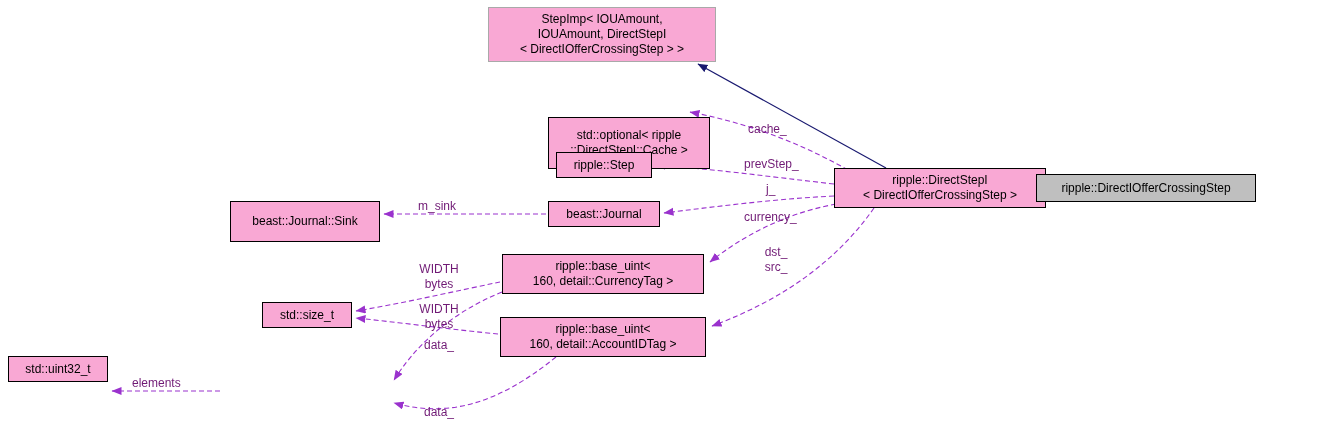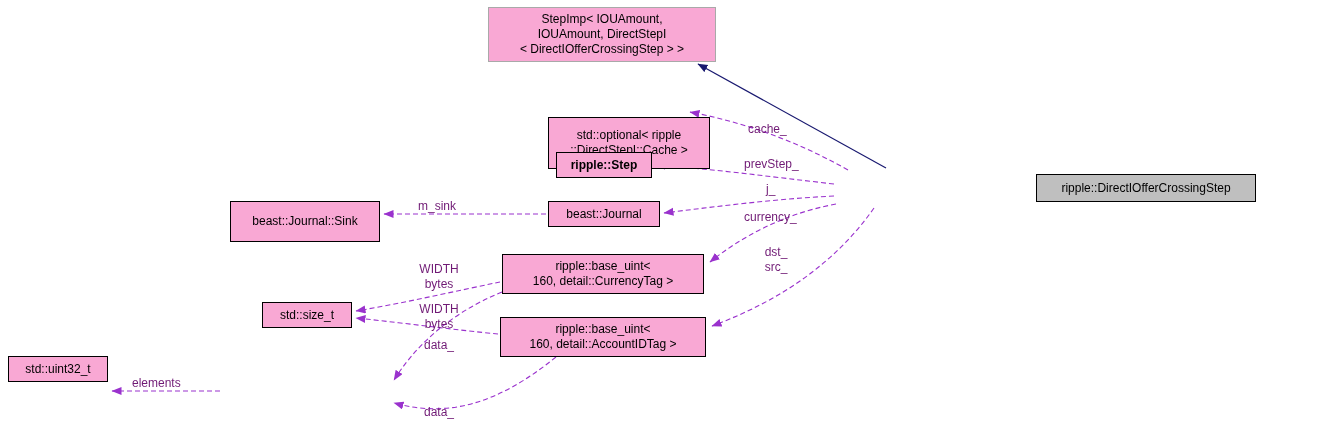--- a/index.html
+++ b/index.html
@@ -81,37 +81,39 @@
     <path d="M 220 391 L 112 391" stroke="#9a32cd" stroke-width="1.1" fill="none" stroke-dasharray="5,3" marker-end="url(#arr-purple)"></path>
   </svg>
 
   <div class="node external" style="left:488px; top:7px;  width:228px; height:55px;">StepImp&lt; IOUAmount,
 IOUAmount, DirectStepI
 &lt; DirectIOfferCrossingStep &gt; &gt;</div>
 
   <div class="node" style="left:548px; top:88px; width:162px; height:52px;margin-top:29px;">std::optional&lt; ripple
 ::DirectStepI::Cache &gt;</div>
 
-  <div class="node" style="left:556px; top:152px; width:96px; height:26px;font-weight:bold;">ripple::Step</div>
+  <div class="node" style="left:556px; top:152px; width:96px; height:26px;">ripple::Step</div>
 
   <div class="node" style="left:230px; top:201px; width:150px; height:41px;">beast::Journal::Sink</div>
 
   <div class="node" style="left:548px; top:201px; width:112px; height:26px;">beast::Journal</div>
 
   <div class="node" style="left:502px; top:254px; width:202px; height:40px;">ripple::base_uint&lt;
 160, detail::CurrencyTag &gt;</div>
 
   <div class="node" style="left:262px; top:302px; width:90px; height:26px;">std::size_t</div>
 
   <div class="node" style="left:500px; top:317px; width:206px; height:40px;">ripple::base_uint&lt;
 160, detail::AccountIDTag &gt;</div>
 
   <div class="node" style="left:8px; top:356px; width:100px; height:26px;">std::uint32_t</div>
 
 
+  <div class="node" style="left:834px; top:168px; width:212px; height:40px;">ripple::DirectStepI
+&lt; DirectIOfferCrossingStep &gt;</div>
 
   <div class="node selected" style="left:1036px; top:174px; width:220px; height:28px;">ripple::DirectIOfferCrossingStep</div>
 
   <div class="edge-label" style="left:748px; top:122px;">cache_</div>
   <div class="edge-label" style="left:744px; top:157px;">prevStep_</div>
   <div class="edge-label" style="left:766px; top:182px;">j_</div>
   <div class="edge-label" style="left:744px; top:210px;">currency_</div>
   <div class="edge-label centered" style="left:756px; top:245px; width:40px;">dst_
 src_</div>
   <div class="edge-label" style="left:418px; top:199px;">m_sink</div>

